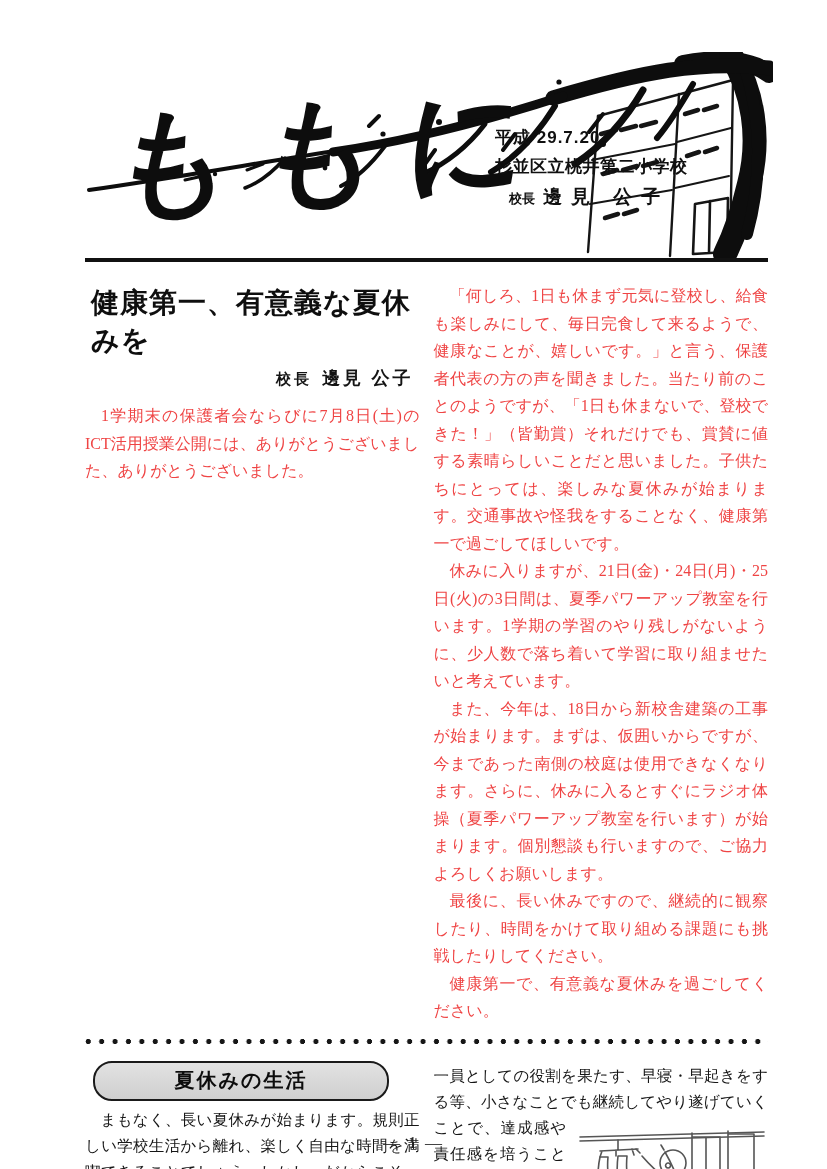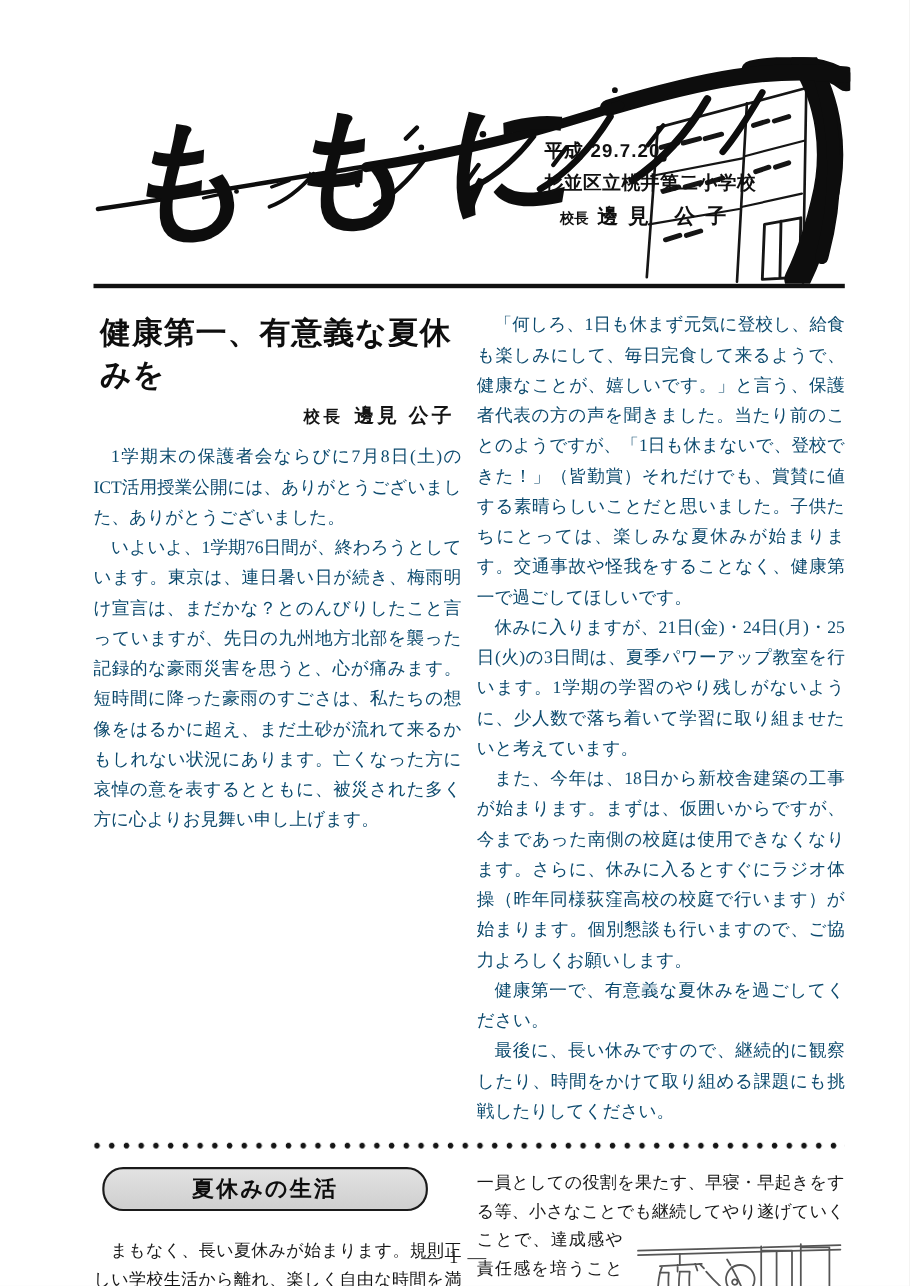--- a/index.html
+++ b/index.html
@@ -42,32 +42,32 @@
     font-size:28px;font-weight:bold;letter-spacing:1px;
     margin:2px 0 6px 6px;color:#0e0e0e;
   }
   .article-byline{
     text-align:right;font-weight:bold;font-size:18px;
     padding-right:6px;margin-bottom:12px;letter-spacing:3px;
   }
   .article-byline .blabel{font-size:15px;margin-right:10px;}
   .body-text p{
     margin:0;font-size:16px;line-height:1.72;
-    text-align:justify;text-indent:1em;color:#0c4a6e;
+    text-align:justify;text-indent:1em;color:#ef4444;
   }
   
   .dotted-divider{
     height:7px;margin:13px 0 10px 0;
     background-image:radial-gradient(circle at 3.2px 3.5px, #161616 2.3px, rgba(0,0,0,0) 2.9px);
     background-size:13.4px 7px;background-repeat:repeat-x;
   }
   
   .section2{display:flex;gap:14px;}
   .section-heading-box{
-    width:292px;height:36px;margin:6px 0 24px 8px;
+    width:292px;height:36px;margin:6px 0 6px 8px;
     border:2.5px solid #1a1a1a;border-radius:19px;
     background:linear-gradient(#e2e2e2,#cfcfcf);
     display:flex;align-items:center;justify-content:center;
     font-family:"Liberation Sans","DejaVu Sans",sans-serif;
     font-weight:bold;font-size:20px;letter-spacing:2px;color:#0d0d0d;
   }
   .small-text p{
     margin:0;font-size:15.5px;line-height:1.68;
     text-align:justify;text-indent:1em;color:#161616;
   }
@@ -140,30 +140,29 @@
   </div>
 
   <div class="article">
     <div class="col">
       <div class="article-title">健康第一、有意義な夏休みを</div>
       <div class="article-byline">
         <span class="blabel">校長</span><span>邊見 公子</span>
       </div>
       <div class="body-text">
           <p>1学期末の保護者会ならびに7月8日(土)のICT活用授業公開には、ありがとうございました、ありがとうございました。</p>
-          <p>いよいよ、1学期76日間が、終わろうとしています。東京は、連日暑い日が続き、梅雨明け宣言は、まだかな？とのんびりしたこと言っていますが、先日の九州地方北部を襲った記録的な豪雨災害を思うと、心が痛みます。短時間に降った豪雨のすごさは、私たちの想像をはるかに超え、まだ土砂が流れて来るかもしれない状況にあります。亡くなった方に哀悼の意を表するとともに、被災された多く方に心よりお見舞い申し上げます。</p>
         </div>
     </div>
     <div class="col">
       <div class="body-text">
           <p>「何しろ、1日も休まず元気に登校し、給食も楽しみにして、毎日完食して来るようで、健康なことが、嬉しいです。」と言う、保護者代表の方の声を聞きました。当たり前のことのようですが、「1日も休まないで、登校できた！」（皆勤賞）それだけでも、賞賛に値する素晴らしいことだと思いました。子供たちにとっては、楽しみな夏休みが始まります。交通事故や怪我をすることなく、健康第一で過ごしてほしいです。</p>
           <p>休みに入りますが、21日(金)・24日(月)・25日(火)の3日間は、夏季パワーアップ教室を行います。1学期の学習のやり残しがないように、少人数で落ち着いて学習に取り組ませたいと考えています。</p>
-          <p>また、今年は、18日から新校舎建築の工事が始まります。まずは、仮囲いからですが、今まであった南側の校庭は使用できなくなります。さらに、休みに入るとすぐにラジオ体操（昨年同様荻窪高校の校庭で行います）が始まります。個別懇談も行いますので、ご協力よろしくお願いします。</p>
+          <p>また、今年は、18日から新校舎建築の工事が始まります。まずは、仮囲いからですが、今まであった南側の校庭は使用できなくなります。さらに、休みに入るとすぐにラジオ体操（夏季パワーアップ教室を行います）が始まります。個別懇談も行いますので、ご協力よろしくお願いします。</p>
+          <p>最後に、長い休みですので、継続的に観察したり、時間をかけて取り組める課題にも挑戦したりしてください。</p>
           <p>健康第一で、有意義な夏休みを過ごしてください。</p>
-          <p>最後に、長い休みですので、継続的に観察したり、時間をかけて取り組める課題にも挑戦したりしてください。</p>
         </div>
     </div>
   </div>
 
   <div class="dotted-divider"></div>
 
   <div class="section2">
     <div class="col">
       <div class="section-heading-box">
         <span>夏休みの生活</span>

